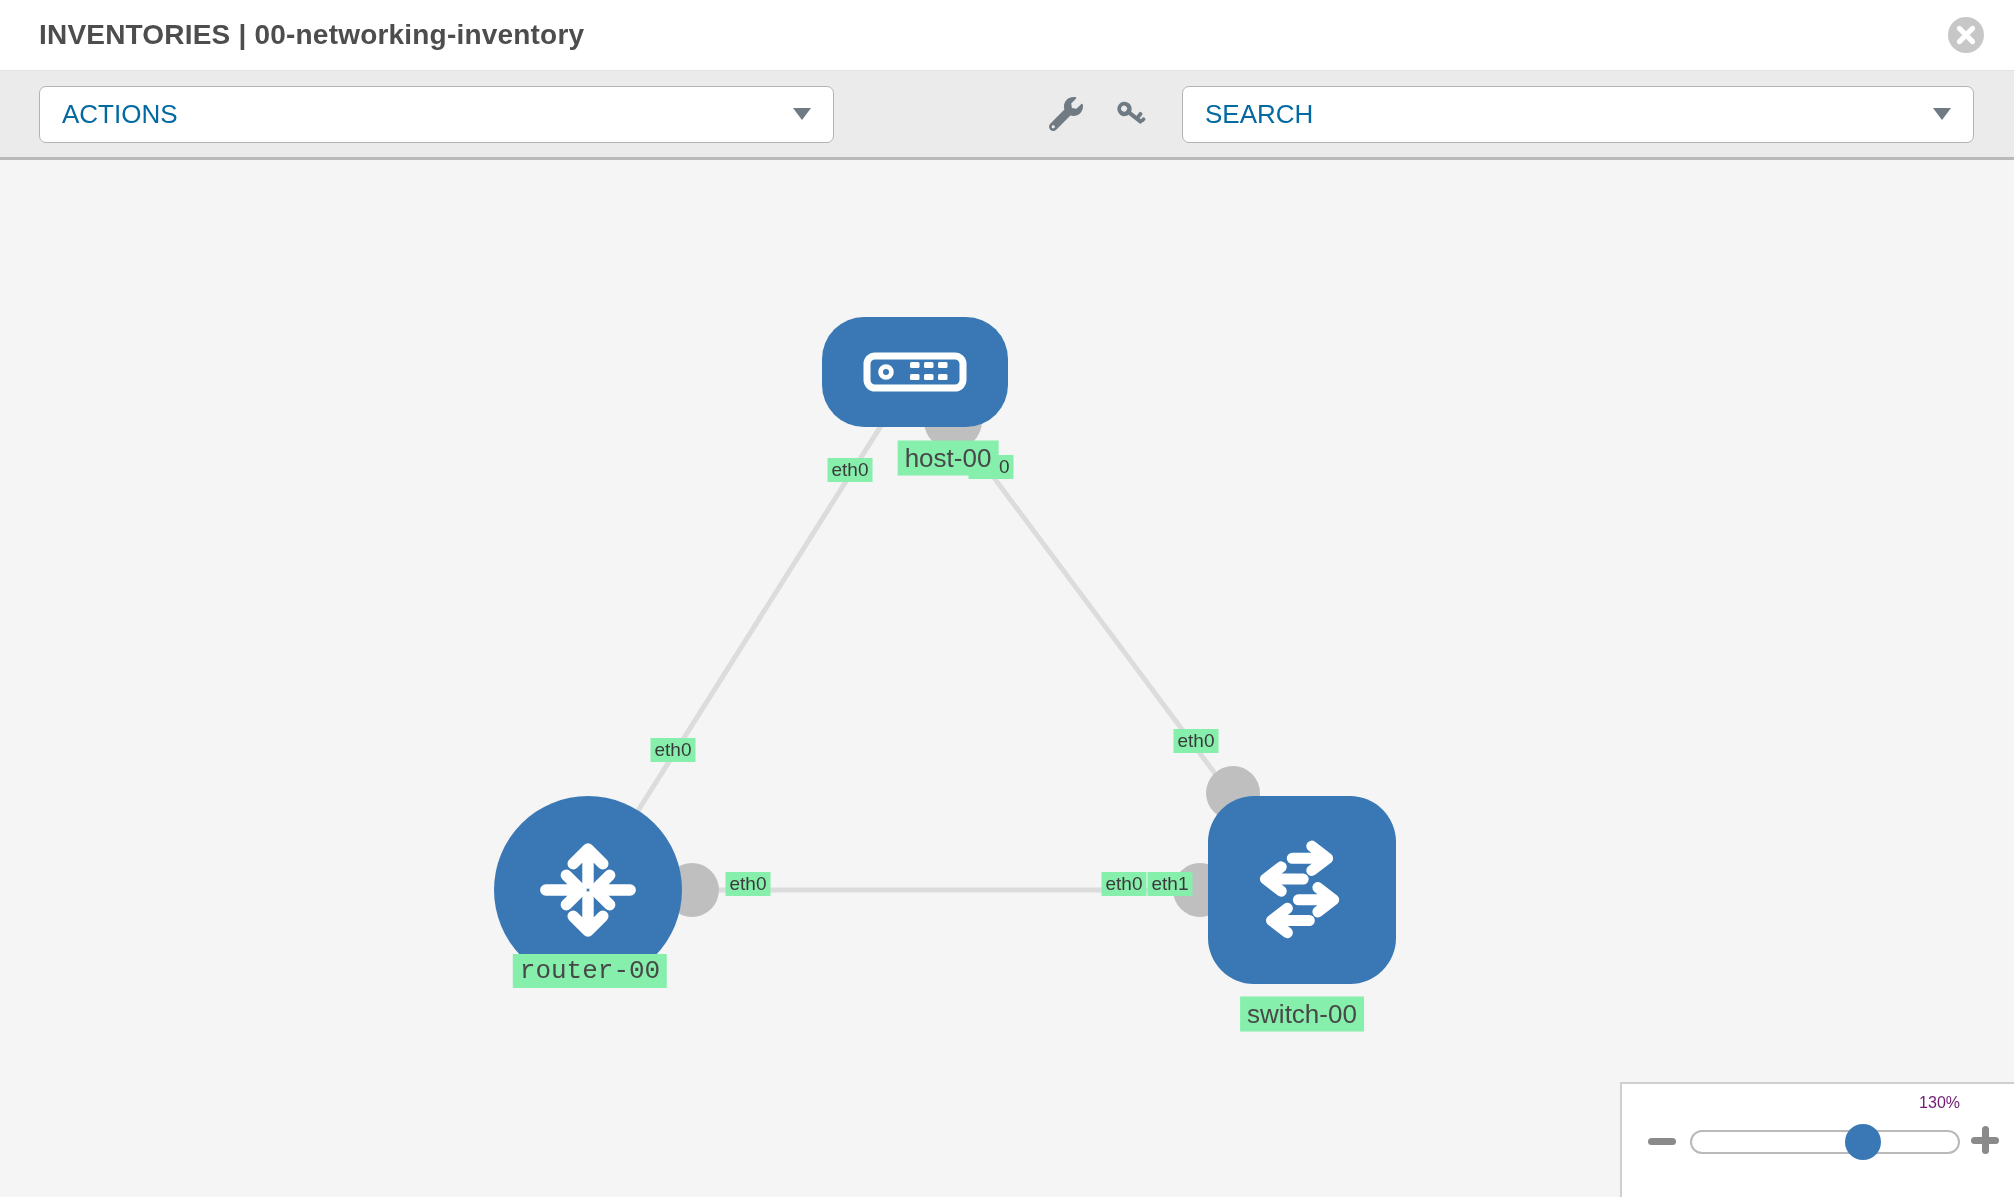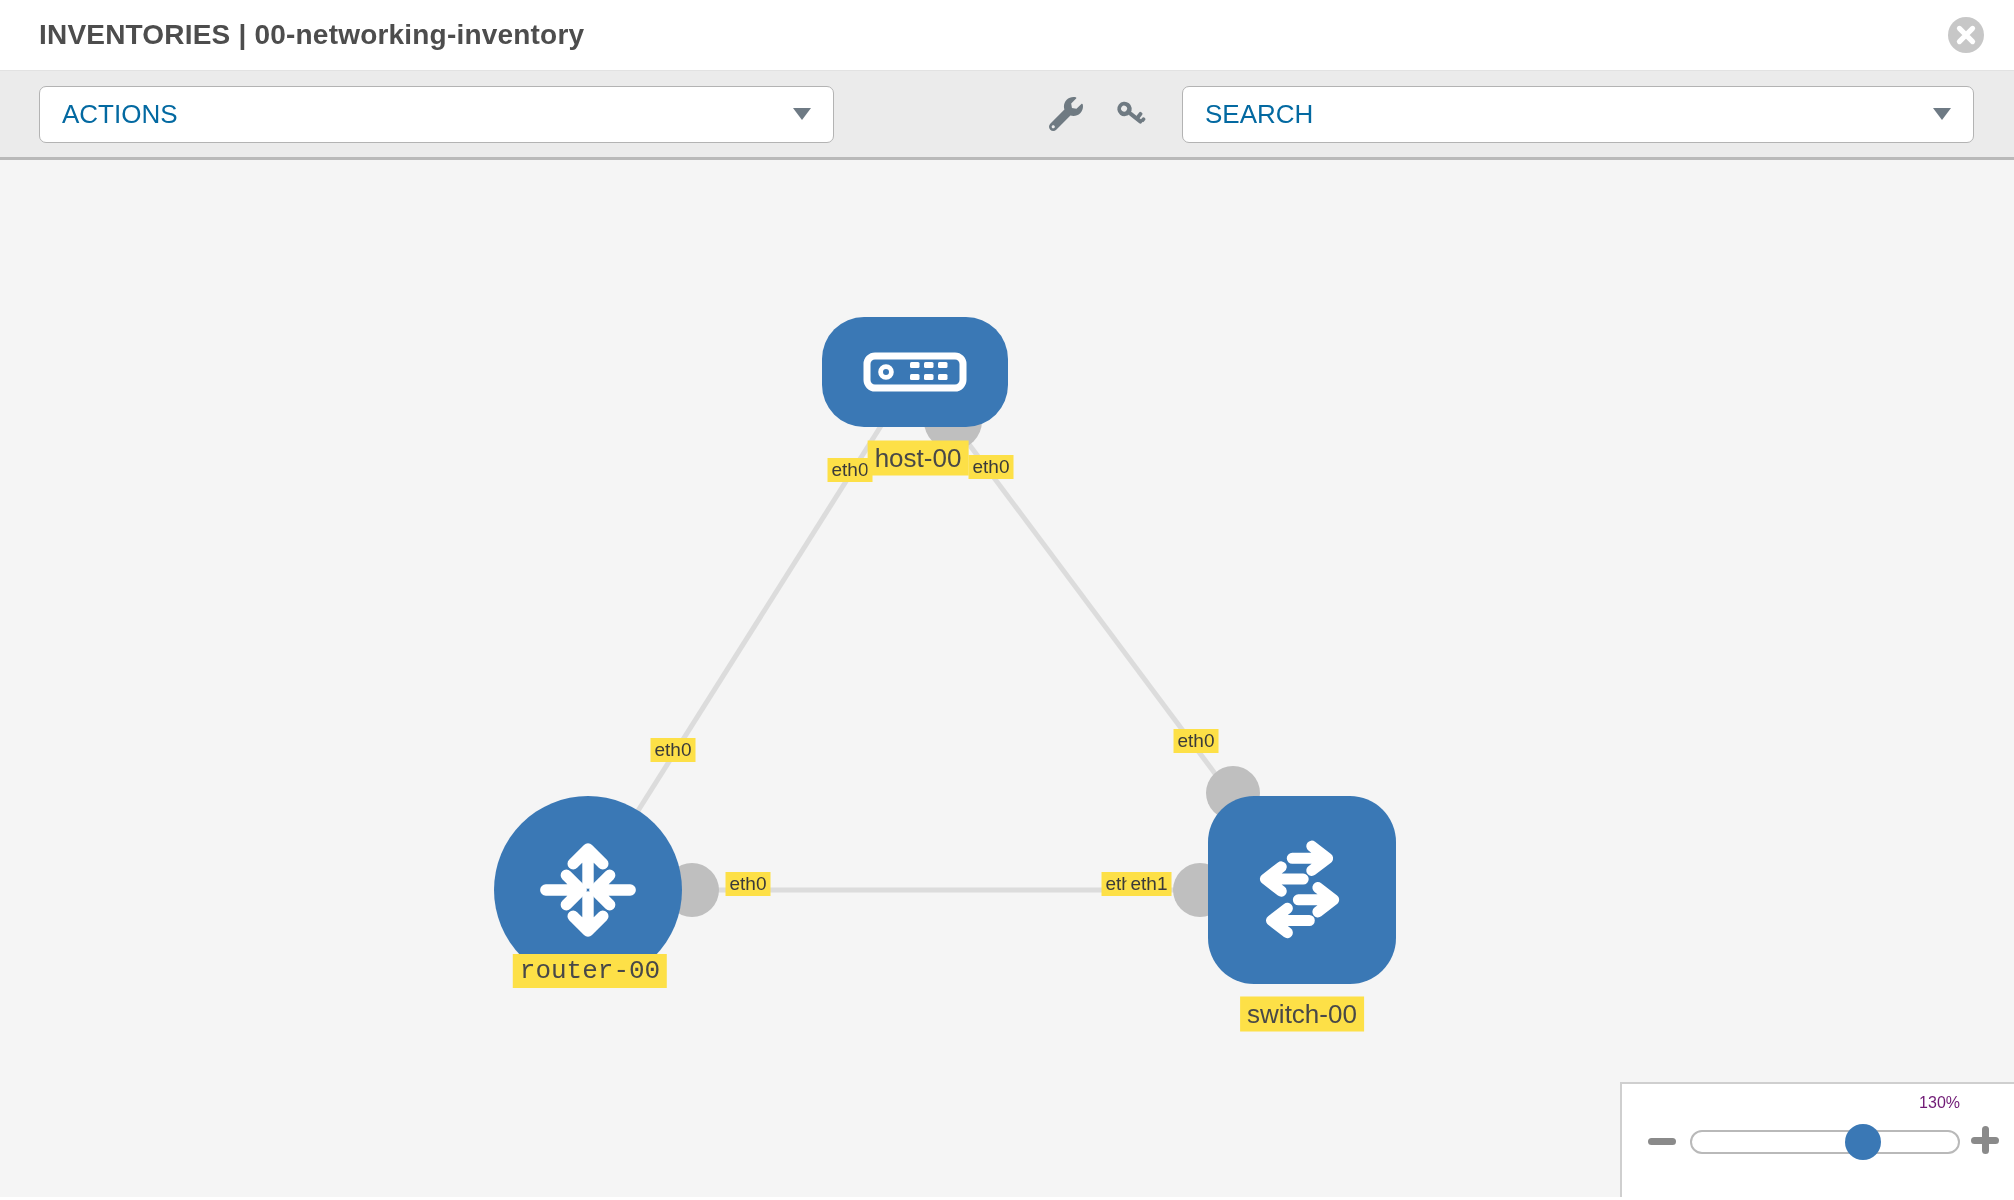--- a/index.html
+++ b/index.html
@@ -30,24 +30,24 @@
   
   .canvas { position:relative; width:2014px; height:1037px; background:#f5f5f5; overflow:hidden; }
   .links-layer { position:absolute; left:0; top:0; z-index:1; }
 
   .node { position:absolute; z-index:2; display:flex; align-items:center; justify-content:center;
           background:#3a78b5; cursor:pointer; }
   .node-host   { left:822px;  top:157px; width:186px; height:110px; border-radius:42px; }
   .node-router { left:494px;  top:636px; width:188px; height:188px; border-radius:50%; }
   .node-switch { left:1208px; top:636px; width:188px; height:188px; border-radius:46px; }
 
-  .lbl { position:absolute; transform:translate(-50%,-50%); background:#fde047; white-space:nowrap; }
+  .lbl { position:absolute; transform:translate(-50%,-50%); background:#86efac; white-space:nowrap; }
   .name-lbl { z-index:4; font-size:26px; color:#484848; padding:2px 7px; cursor:pointer; }
   .eth-lbl  { z-index:3; font-size:19px; color:#3a3a3a; padding:1px 4px; }
-  .eth-over { z-index:5; }
+  .eth-over { z-index:5;margin-left:21px; }
 
   
   .zoom-panel { position:absolute; left:1620px; top:922px; width:398px; height:122px;
                 background:#fff; border:2px solid #cfcfcf; z-index:6; }
   .zoom-level { position:absolute; left:68px; top:10px; width:270px; text-align:right;
                 font-size:16px; color:#701a75; }
   .zoom-minus { position:absolute; left:26px; top:54px; width:28px; height:7px;
                 border-radius:4px; background:#8a8a8a; cursor:pointer; }
   .zoom-track { position:absolute; left:68px; top:46px; width:270px; height:24px;
                 border:2px solid #b9b9b9; border-radius:13px; background:#fff; cursor:pointer; }
@@ -147,21 +147,21 @@
       <svg width="122" height="122" viewBox="0 0 100 100">
         <g fill="none" stroke="#fff" stroke-width="9" stroke-linecap="round" stroke-linejoin="round">
           <path d="M42 24 L61 24 M58 14 L71 24 L58 34"></path>
           <path d="M51 41 L30 41 M33 31 L20 41 L33 51"></path>
           <path d="M47 58 L66 58 M63 48 L76 58 L63 68"></path>
           <path d="M56 75 L35 75 M38 65 L25 75 L38 85"></path>
         </g>
       </svg>
     </div>
 
-    <div class="lbl name-lbl" style="left:918px;  top:298px;text-align:right;">host-00</div>
+    <div class="lbl name-lbl" style="left:948px;  top:298px;text-align:right;">host-00</div>
     <div class="lbl name-lbl" style="left:590px;  top:811px;font-family:Liberation Mono, monospace;">router-00</div>
     <div class="lbl name-lbl" style="left:1302px; top:854px;">switch-00</div>
 
     <div class="lbl eth-lbl" style="left:850px;  top:310px;">eth0</div>
     <div class="lbl eth-lbl" style="left:991px;  top:307px;">eth0</div>
     <div class="lbl eth-lbl" style="left:673px;  top:590px;">eth0</div>
     <div class="lbl eth-lbl" style="left:1196px; top:581px;">eth0</div>
     <div class="lbl eth-lbl" style="left:748px;  top:724px;">eth0</div>
     <div class="lbl eth-lbl" style="left:1124px; top:724px;">eth0</div>
     <div class="lbl eth-lbl eth-over" style="left:1149px; top:724px;">eth1</div>

